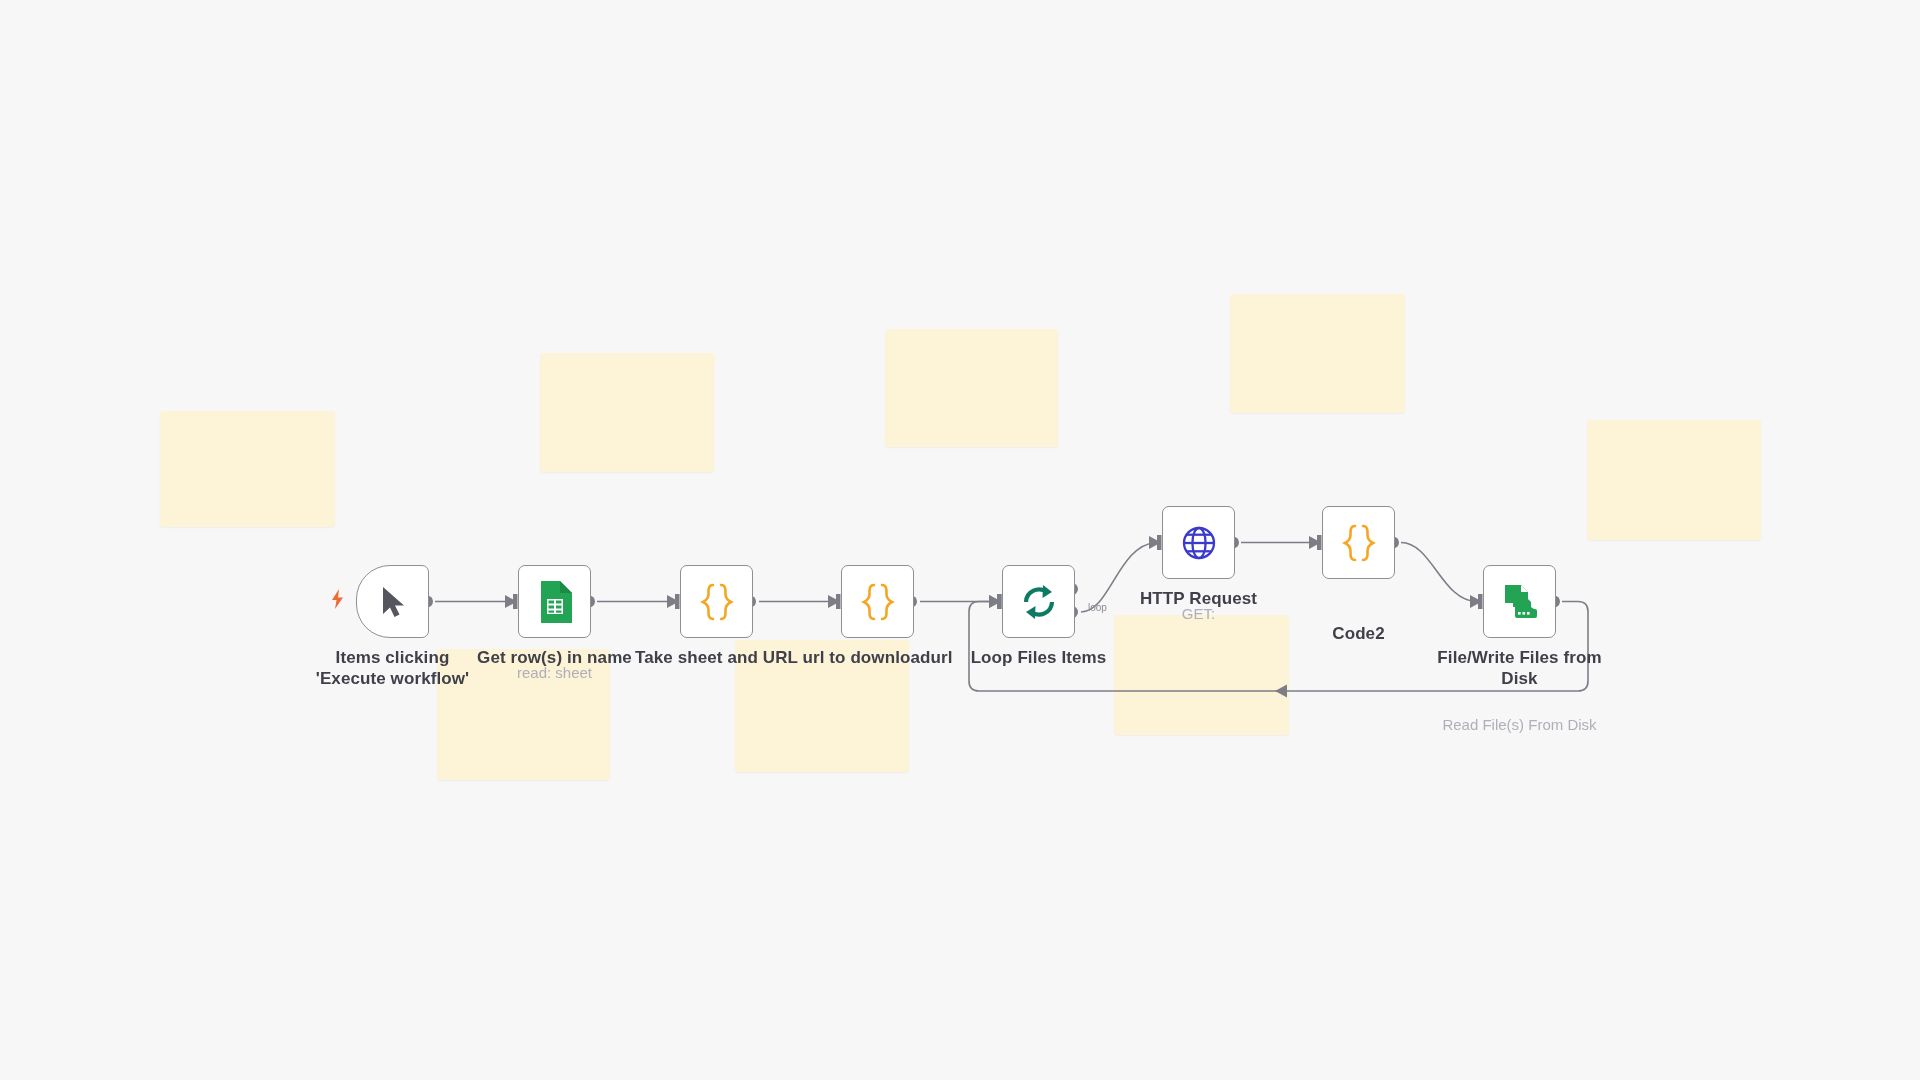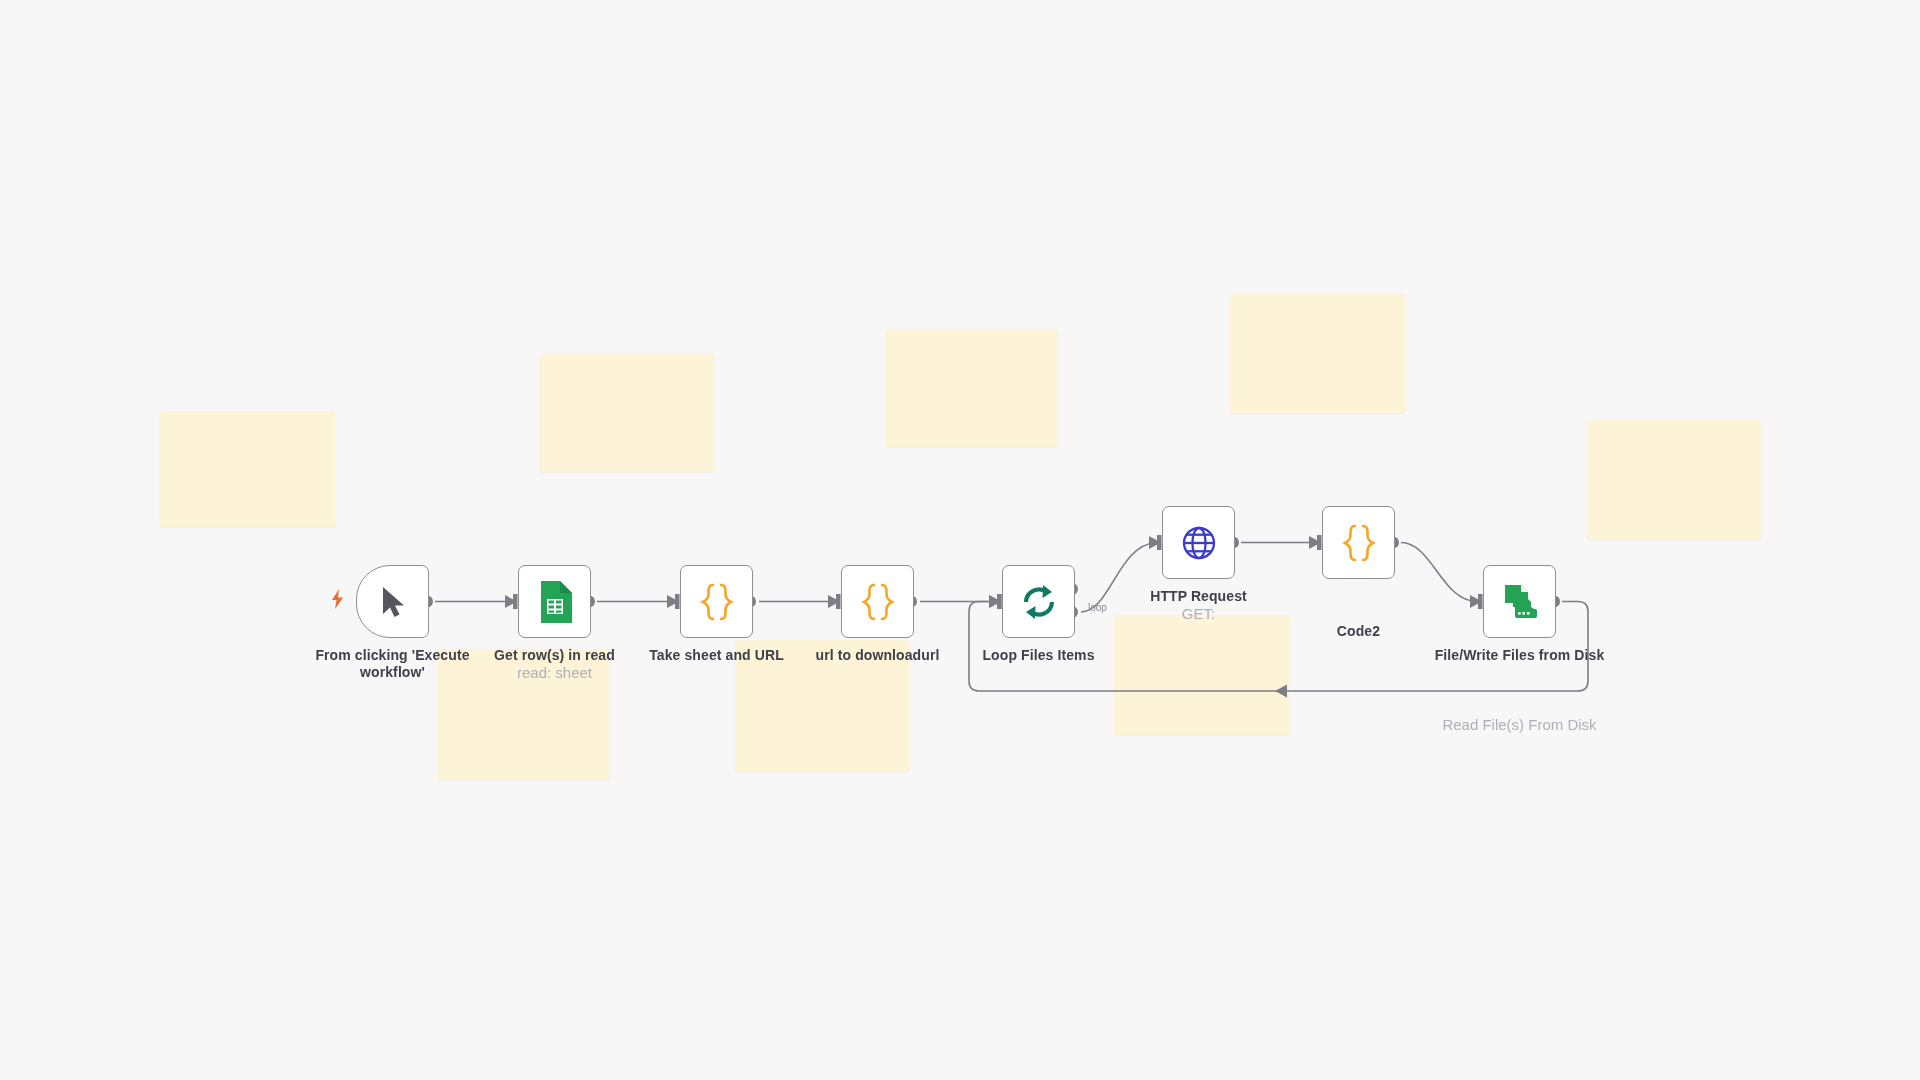--- a/index.html
+++ b/index.html
@@ -47,21 +47,21 @@
     border-top-left-radius: 34px;
     border-bottom-left-radius: 34px;
     border-top-right-radius: 7px;
     border-bottom-right-radius: 7px;
   }
   .node-icon { display: flex; align-items: center; justify-content: center; }
   
   .node-label {
     position: absolute;
     text-align: center;
-    font-size: 14px;
+    font-size: 17px;
     font-weight: bold;
     color: #40404B;
     line-height: 1.24;
     z-index: 6;
     letter-spacing: 0.1px;
   }
   .node-sublabel {
     position: absolute;
     text-align: center;
     font-size: 15px;
@@ -168,38 +168,38 @@
       <svg width="30" height="34" viewBox="0 0 30 34">
         <path d="M5 2 L5 29 L12 22.5 L16.5 32 L21.5 29.5 L17 20.5 L26 20.5 Z" fill="#55555F"></path>
       </svg>
     </span>
   </div>
   <div class="bolt" id="bolt" style="left: 330px; top: 589px;">
     <svg width="16" height="20" viewBox="0 0 16 20">
       <path d="M9 0 L2 11 L6.5 11 L5 20 L13 8.5 L8 8.5 Z" fill="#F06A35"></path>
     </svg>
   </div>
-  <div class="node-label" id="lbl0" style="width: 170px; left: 307.5px; top: 647px;">From clicking 'Execute workflow'</div>
+  <div class="node-label" id="lbl0" style="width: 170px; left: 307.5px; top: 647px;">Items clicking 'Execute workflow'</div>
 
   <div class="node" id="node1" style="left: 518px; top: 565px; width: 73px; height: 73px;">
     <span class="node-icon">
       <svg width="34" height="42" viewBox="0 0 34 42">
         <path d="M3 0 L22 0 L34 12 L34 42 L3 42 Z" fill="#23A455"></path>
         <path d="M22 0 L34 12 L22 12 Z" fill="#1B8C48"></path>
         <rect x="9" y="18" width="16" height="15" fill="#FFFFFF"></rect>
         <rect x="10.5" y="19.5" width="5.5" height="3" fill="#23A455"></rect>
         <rect x="18" y="19.5" width="5.5" height="3" fill="#23A455"></rect>
         <rect x="10.5" y="24.5" width="5.5" height="3" fill="#23A455"></rect>
         <rect x="18" y="24.5" width="5.5" height="3" fill="#23A455"></rect>
         <rect x="10.5" y="29.5" width="5.5" height="2.2" fill="#23A455"></rect>
         <rect x="18" y="29.5" width="5.5" height="2.2" fill="#23A455"></rect>
       </svg>
     </span>
   </div>
-  <div class="node-label" id="lbl1" style="width: 170px; left: 469.5px; top: 647px;">Get row(s) in read</div>
+  <div class="node-label" id="lbl1" style="width: 170px; left: 469.5px; top: 647px;">Get row(s) in name</div>
   <div class="node-sublabel" id="sub1" style="width: 190px; left: 459.5px; top: 664px; text-align: center;">read: sheet</div>
 
   <div class="node" id="node2" style="left: 680px; top: 565px; width: 73px; height: 73px;">
     <span class="node-icon">
       <svg width="34" height="38" viewBox="0 0 34 38">
         <path d="M13 2 C8 2 8.5 7 8.5 11 C8.5 15.5 6 17.5 3 19 C6 20.5 8.5 22.5 8.5 27 C8.5 31 8 36 13 36" stroke="#F5A623" stroke-width="2.6" fill="none" stroke-linecap="round"></path>
         <path d="M21 2 C26 2 25.5 7 25.5 11 C25.5 15.5 28 17.5 31 19 C28 20.5 25.5 22.5 25.5 27 C25.5 31 26 36 21 36" stroke="#F5A623" stroke-width="2.6" fill="none" stroke-linecap="round"></path>
       </svg>
     </span>
   </div>

